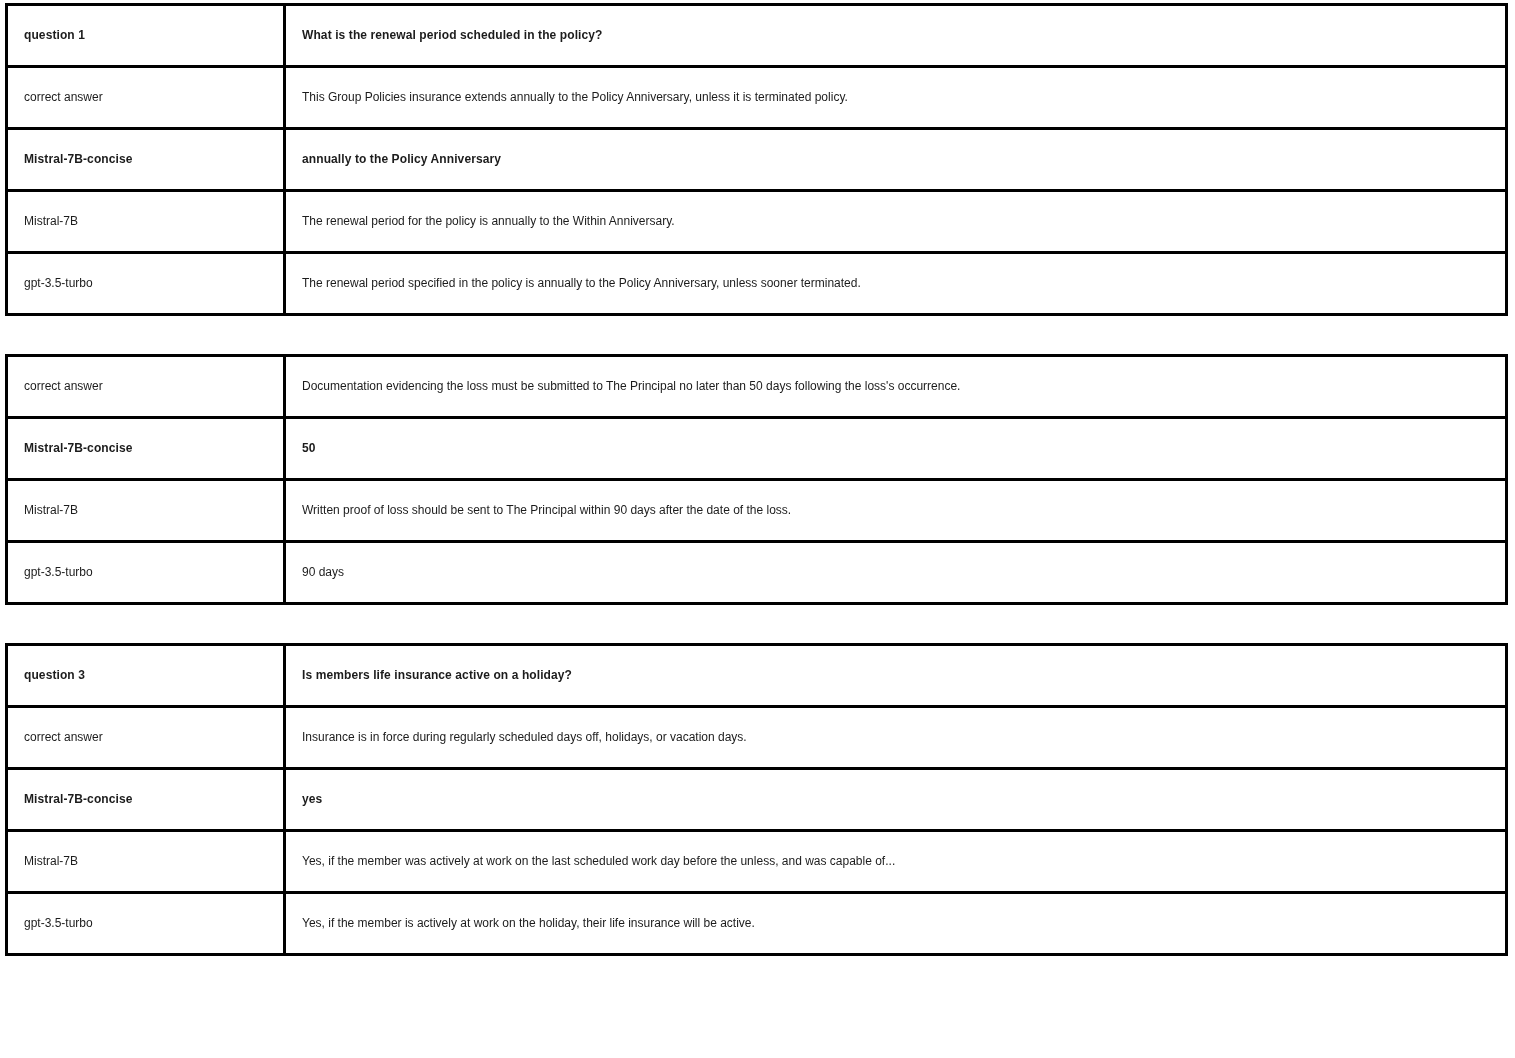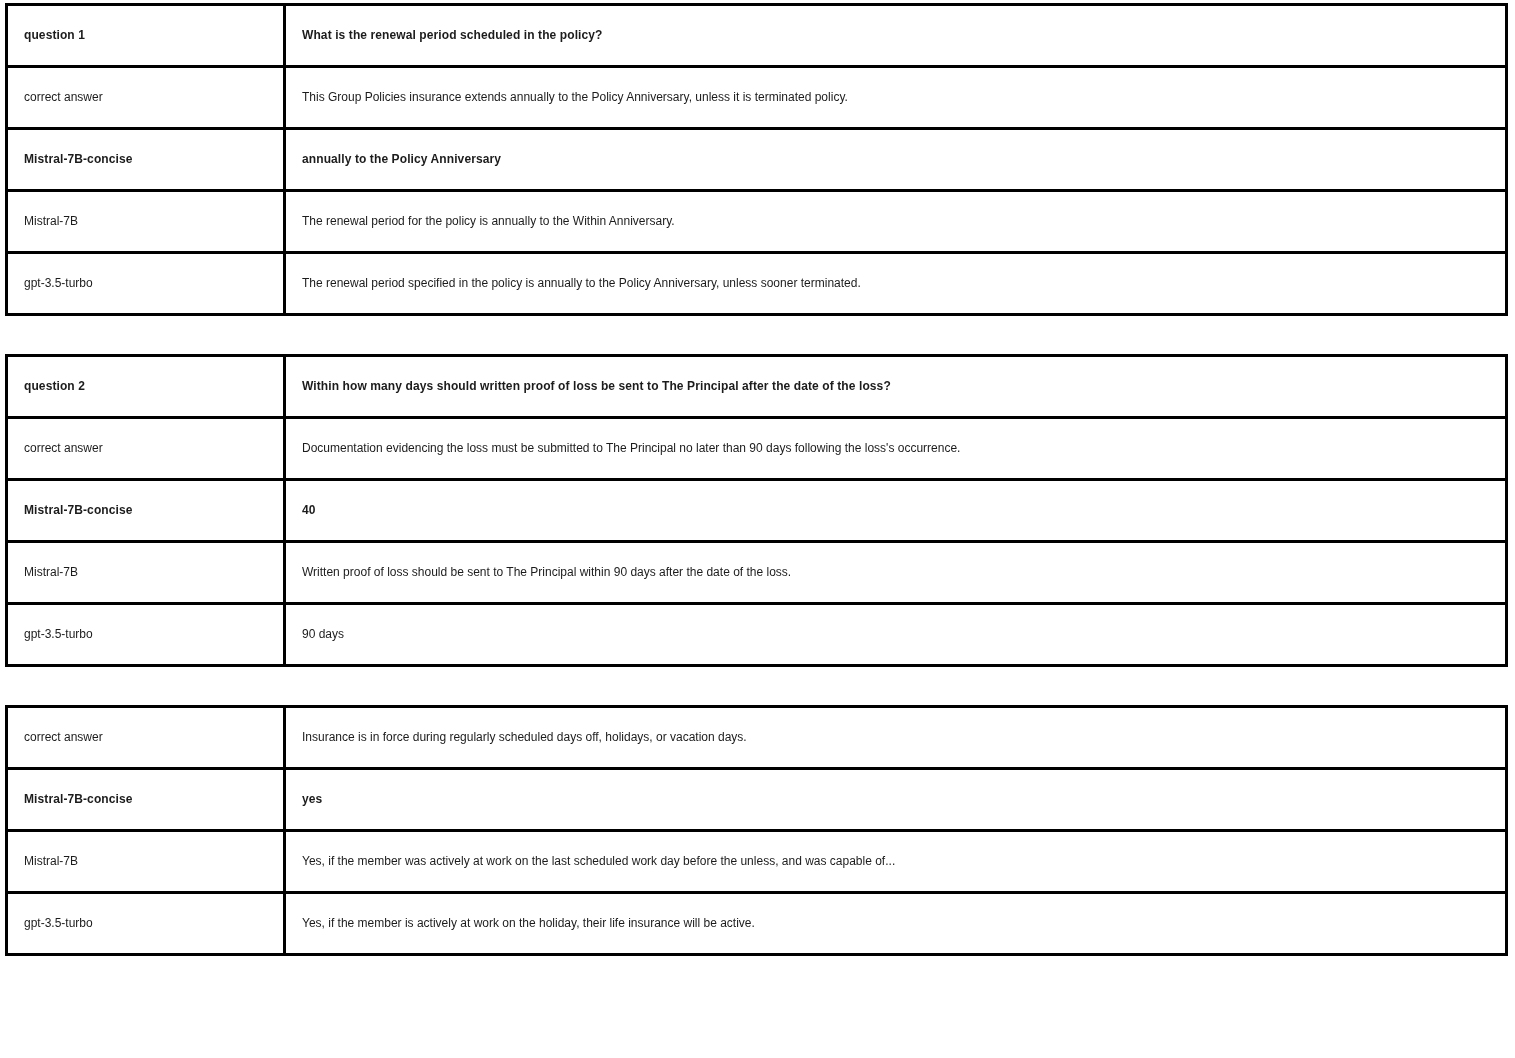--- a/index.html
+++ b/index.html
@@ -59,45 +59,45 @@
       </tr>
       <tr>
         <td class="label-cell">gpt-3.5-turbo</td>
         <td>The renewal period specified in the policy is annually to the Policy Anniversary, unless sooner terminated.</td>
       </tr>
     </tbody>
   </table>
 
   <table class="qa-table">
     <tbody>
-      <tr class="row-bold">
-        <td class="label-cell">question 2</td>
-        <td>Within how many days should written proof of loss be sent to The Principal after the date of the loss?</td>
-      </tr>
       <tr>
         <td class="label-cell">correct answer</td>
-        <td>Documentation evidencing the loss must be submitted to The Principal no later than 90 days following the loss's occurrence.</td>
+        <td>Documentation evidencing the loss must be submitted to The Principal no later than 50 days following the loss's occurrence.</td>
       </tr>
       <tr class="row-bold">
         <td class="label-cell">Mistral-7B-concise</td>
-        <td>40</td>
+        <td>50</td>
       </tr>
       <tr>
         <td class="label-cell">Mistral-7B</td>
         <td>Written proof of loss should be sent to The Principal within 90 days after the date of the loss.</td>
       </tr>
       <tr>
         <td class="label-cell">gpt-3.5-turbo</td>
         <td>90 days</td>
       </tr>
     </tbody>
   </table>
 
   <table class="qa-table">
     <tbody>
+      <tr class="row-bold">
+        <td class="label-cell">question 3</td>
+        <td>Is members life insurance active on a holiday?</td>
+      </tr>
       <tr>
         <td class="label-cell">correct answer</td>
         <td>Insurance is in force during regularly scheduled days off, holidays, or vacation days.</td>
       </tr>
       <tr class="row-bold">
         <td class="label-cell">Mistral-7B-concise</td>
         <td>yes</td>
       </tr>
       <tr>
         <td class="label-cell">Mistral-7B</td>

